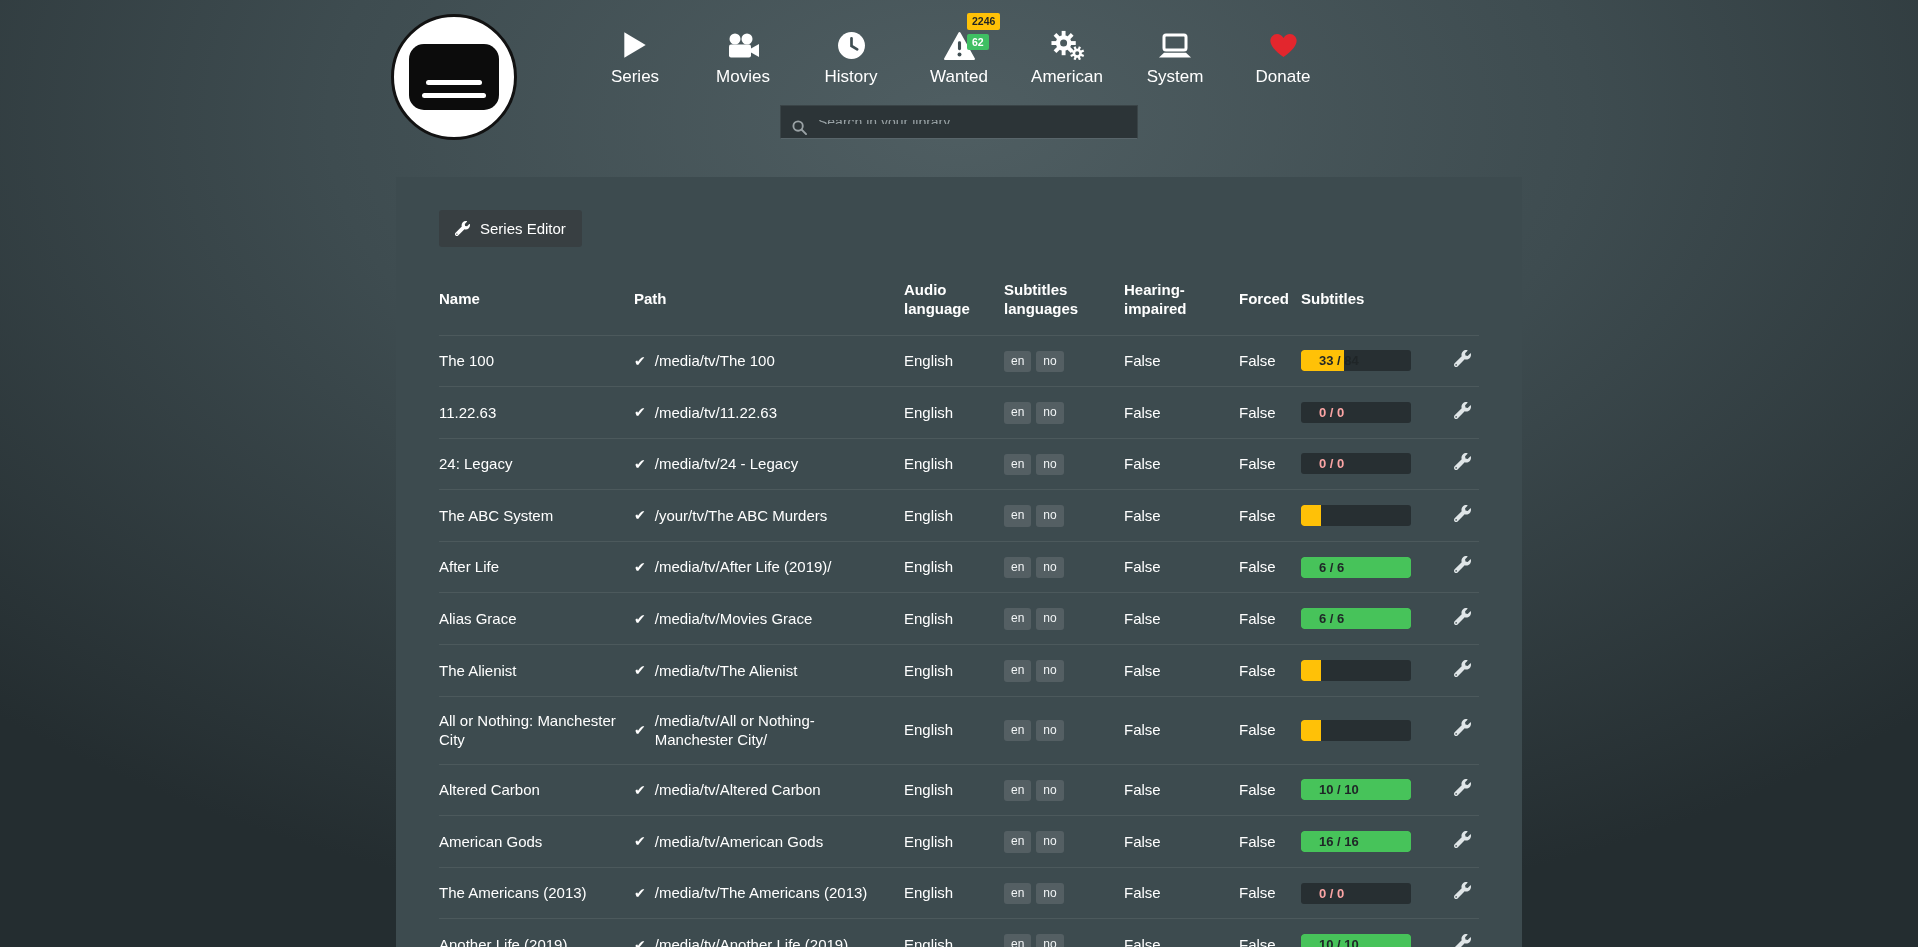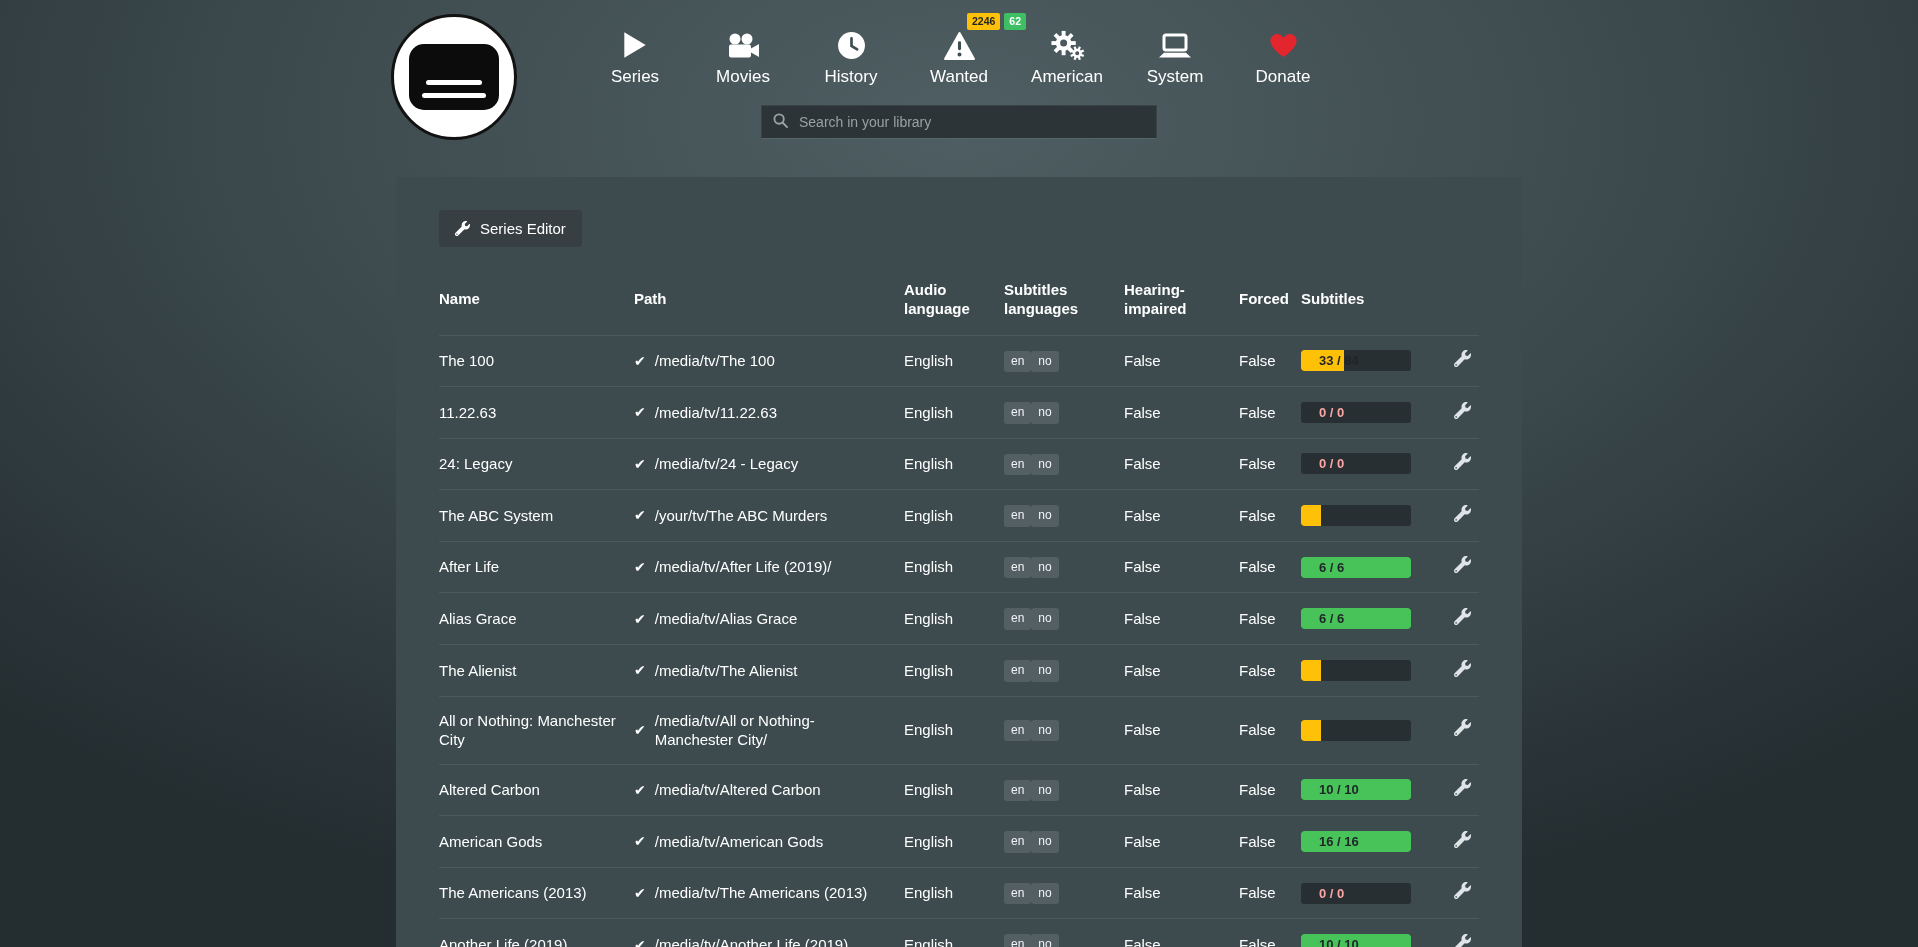--- a/index.html
+++ b/index.html
@@ -32,31 +32,31 @@
     display:flex;
   }
   .nav-item {
     width:108px; display:flex; flex-direction:column; align-items:center;
     gap:7px; color:#fff; cursor:pointer; position:relative; user-select:none;
   }
   .nav-icon { height:38px; display:flex; align-items:flex-end; justify-content:center; }
   .nav-label { font-size:17px;text-align:right; }
   .nav-badges {
     position:absolute; top:-9px; left:62px;
-    display:flex; flex-direction:row; align-items:flex-start; gap:4px;
+    display:flex; flex-direction:column; align-items:flex-start; gap:4px;
   }
   .nav-badge { font-size:10.5px; font-weight:700; padding:3px 5px; border-radius:2px; line-height:1; }
   .nav-badge.yellow { background:#ffc107; color:#1e2325; }
   .nav-badge.green  { background:#3fbf63; color:#fff; }
 
   .search {
     position:absolute; top:105px; left:50%; transform:translateX(-50%);
-    width:396px; height:34px; background:#2c3437;
+    width:358px; height:34px; background:#2c3437;
     border:1px solid #3a4447; border-bottom-color:#59656a;
-    display:flex; align-items:center; padding:14px 11px; gap:9px;
+    display:flex; padding:14px 11px; gap:9px;
   }
   .search input {
     flex:1; background:transparent; border:none; outline:none;
     color:#dfe5e7; font-size:14px; font-family:"Liberation Sans", sans-serif;
   }
   .search input::placeholder { color:#98a1a4; }
 
   
   .panel {
     width:1126px; margin:0 auto; min-height:770px;
@@ -77,21 +77,21 @@
     color:#fff; padding:8px 8px 16px 0; line-height:1.25;
   }
   tbody tr { border-top:1px solid rgba(255,255,255,0.08); }
   tbody td { padding:14px 8px 14px 0; font-size:15px; vertical-align:middle; line-height:1.3; }
 
   .path-cell { display:flex; align-items:center; gap:9px; }
   .check { color:#fff; font-size:14px; flex:0 0 auto; }
 
   .lang-badge {
     display:inline-block; background:#545f63; color:#f2f5f6;
-    font-size:12px; padding:3px 7px; border-radius:3px; 
+    font-size:12px; padding:3px 7px; border-radius:3px; margin-right:5px;
   }
 
   .progress {
     position:relative; width:110px; height:21px;
     background:#272f32; border-radius:3px; overflow:hidden;
   }
   .fill { position:absolute; left:0; top:0; bottom:0; border-radius:3px 0 0 3px; }
   .fill.partial, .fill.unknown { background:#ffc107; }
   .fill.full { background:#47c35a; border-radius:3px; }
   .fill.empty { background:transparent; }
@@ -396,21 +396,21 @@
           <path d="M507.73 109.1c-2.24-9.03-13.54-12.09-20.12-5.51l-74.36 74.36-67.88-11.31-11.31-67.88 74.36-74.36c6.62-6.62 3.43-17.9-5.66-20.16-47.38-11.74-99.55.91-136.58 37.93-39.64 39.64-50.55 97.1-34.05 147.2L18.74 402.76c-24.99 24.99-24.99 65.51 0 90.5 24.99 24.99 65.51 24.99 90.5 0l213.21-213.21c50.12 16.71 107.47 5.68 147.37-34.22 37.07-37.07 49.7-89.32 37.91-136.73zM64 472c-13.25 0-24-10.75-24-24 0-13.26 10.75-24 24-24s24 10.74 24 24c0 13.25-10.75 24-24 24z"></path>
         </svg>
       </span>
     </td>
   </tr>
         <tr>
     <td>Alias Grace</td>
     <td>
       <span class="path-cell">
         <span class="check">✔</span>
-        <span>/media/tv/Alias Grace</span>
+        <span>/media/tv/Movies Grace</span>
       </span>
     </td>
     <td>English</td>
     <td><span class="lang-badge">en</span><span class="lang-badge">no</span></td>
     <td>False</td>
     <td>False</td>
     <td>
       <div class="progress">
         <div class="fill full" style="width: 100%;"></div>
         <span class="plabel full">6 / 6</span>

